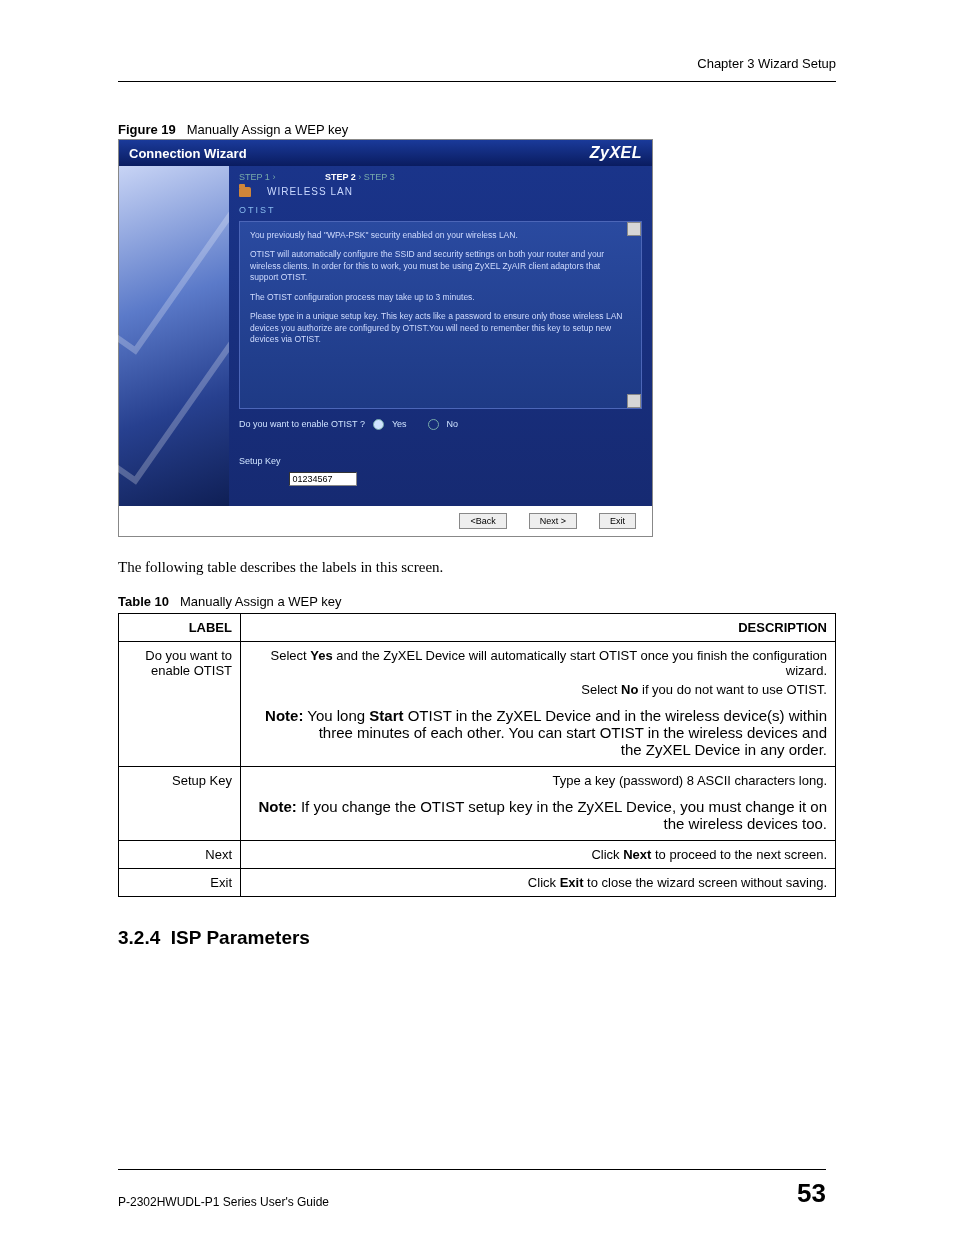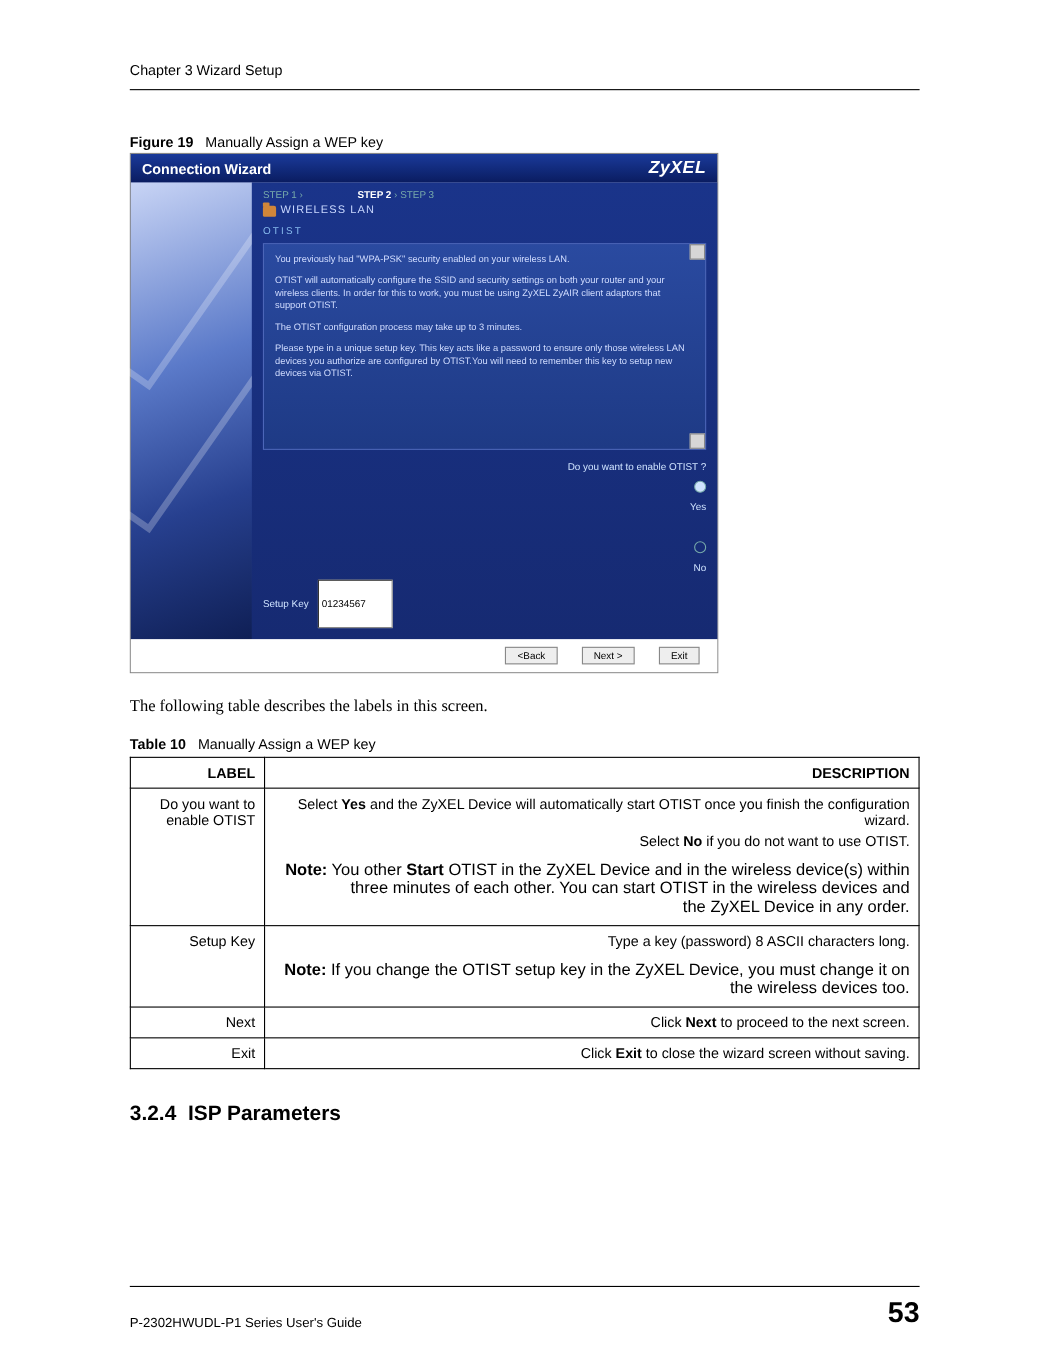--- a/index.html
+++ b/index.html
@@ -9,20 +9,21 @@
     color: #000;
   }
   .page {
     width: 954px;
     height: 1235px;
     position: relative;
     box-sizing: border-box;
     padding: 56px 118px 0 118px;
   }
   .header-area {
+    text-align: right;
     font-size: 13px;
     padding-bottom: 10px;
     border-bottom: 1px solid #000;
   }
   .figure-caption {
     font-size: 13px;
     margin-top: 40px;
   }
   .figure-caption b { font-weight: bold; }
 
@@ -70,21 +71,21 @@
     flex: 1;
     background: linear-gradient(#1a348a, #162a72);
     color: #fff;
     font-size: 9px;
     padding: 6px 10px 10px 10px;
     position: relative;
   }
   .wz-steps { font-size: 9px; color: #7aa; margin-bottom: 4px; }
   .wz-steps .cur { color: #fff; font-weight: bold; margin-left: 47px; }
   .wz-section {
-    display: flex; align-items: center; gap: 4px;
+    display: flex; align-items: center; gap: 16px;
     font-size: 10px; color: #c9d8ff; letter-spacing: 1px;
     margin-bottom: 6px;
   }
   .folder-ic {
     width: 12px; height: 10px; background: #d0863a;
     border-radius: 2px 2px 1px 1px; position: relative;
   }
   .folder-ic::before {
     content:""; position: absolute; top:-3px; left:0; width:6px; height:4px;
     background:#d0863a; border-radius:1px 1px 0 0;
@@ -102,34 +103,34 @@
   }
   .wz-textpane p { margin: 0 0 8px 0; }
   .wz-scroll-btn {
     position: absolute; right: 0; width: 12px; height: 12px;
     background: #d6d6d6; border: 1px solid #888;
   }
   .wz-scroll-up { top: 0; }
   .wz-scroll-dn { bottom: 0; }
   .wz-q {
     margin-top: 10px; color: #cfe3ff; font-size: 9px;
-    display: flex; align-items: flex-end; gap: 8px; flex-direction: column;
+    display: flex; align-items: flex-start; gap: 8px;
   }
   .wz-radio {
     width: 9px; height: 9px; border-radius: 50%;
     border: 1px solid #7aa; display:inline-block;
   }
   .wz-radio.sel { background: #cfe3ff; }
   .wz-key-row {
     margin-top: 6px; display: flex; align-items: center; gap: 8px;
     color: #cfe3ff; font-size: 9px;
   }
   .wz-key-input {
     background: #fff; color: #000; font-size: 9px;
-    padding: 16px 3px; border: 1px inset #888; width: 60px;
+    padding: 1px 3px; border: 1px inset #888; width: 60px; margin-top: 36px;
   }
   .wz-footer {
     background: #fff;
     height: 30px;
     display: flex;
     justify-content: flex-end;
     align-items: center;
     gap: 22px;
     padding-right: 16px;
   }
@@ -177,21 +178,21 @@
   
   .sect-head {
     font-size: 19px;
     font-weight: bold;
     margin-top: 30px;
   }
 
   
   .page-footer {
     position: absolute;
-    left: 118px; right: 118px; bottom: 26px;
+    left: 118px; right: 128px; bottom: 26px;
     border-top: 1px solid #000;
     display: flex;
     justify-content: space-between;
     align-items: flex-end;
     padding-top: 8px;
   }
   .page-footer .guide { font-size: 12px; }
   .page-footer .pnum { font-size: 26px; font-weight: bold; }
 </style>
 </head>
@@ -269,21 +270,21 @@
     <tbody>
         <tr>
       <th class="col-label">LABEL</th>
       <th>DESCRIPTION</th>
     </tr>
     <tr>
       <td>Do you want to enable OTIST</td>
       <td>
         <div><span>Select </span><b>Yes</b><span> and the ZyXEL Device will automatically start OTIST once you finish the configuration wizard.</span></div>
         <div style="margin-top:4px;"><span>Select </span><b>No</b><span> if you do not want to use OTIST.</span></div>
-        <div class="note-block"><b>Note:</b><span> You other </span><b>Start</b><span> OTIST in the ZyXEL Device and in the wireless device(s) within three minutes of each other. You can start OTIST in the wireless devices and the ZyXEL Device in any order.</span></div>
+        <div class="note-block"><b>Note:</b><span> You long </span><b>Start</b><span> OTIST in the ZyXEL Device and in the wireless device(s) within three minutes of each other. You can start OTIST in the wireless devices and the ZyXEL Device in any order.</span></div>
       </td>
     </tr>
     <tr>
       <td>Setup Key</td>
       <td>
         <div>Type a key (password) 8 ASCII characters long.</div>
         <div class="note-block"><b>Note:</b><span> If you change the OTIST setup key in the ZyXEL Device, you must change it on the wireless devices too.</span></div>
       </td>
     </tr>
     <tr>

